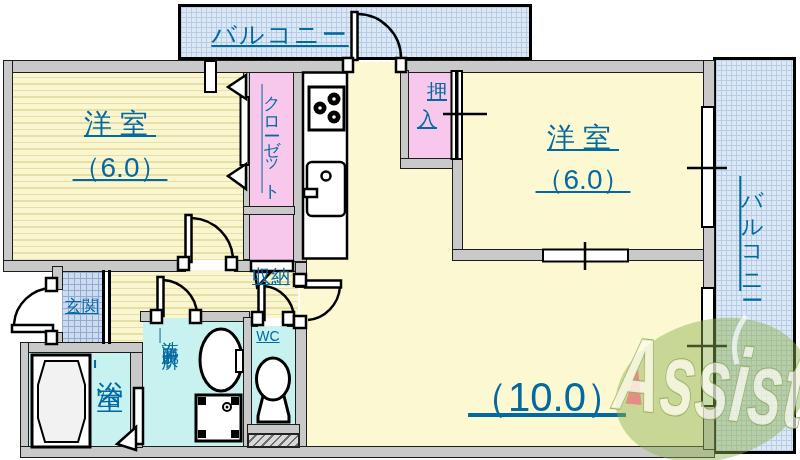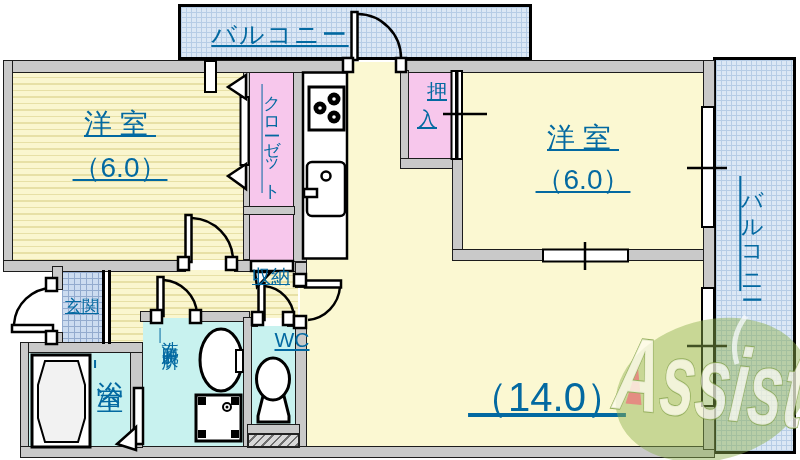--- a/index.html
+++ b/index.html
@@ -200,34 +200,34 @@
 
   <div class="lbl center" style="left:200px;top:20px;width:160px;font-size:25px;letter-spacing:2px;">バルコニー</div>
   <div class="lbl vert" style="left:740px;top:176px;font-size:22px;letter-spacing:3px;">バルコニー</div>
 
   <div class="lbl center" style="left:45px;top:108px;width:150px;font-size:28px;letter-spacing:8px;">洋室</div>
   <div class="lbl center" style="left:45px;top:152px;width:150px;font-size:28px;">（6.0）</div>
 
   <div class="lbl center" style="left:508px;top:122px;width:150px;font-size:28px;letter-spacing:8px;">洋室</div>
   <div class="lbl center" style="left:508px;top:164px;width:150px;font-size:28px;">（6.0）</div>
 
-  <div class="lbl center" style="left:442px;top:374px;width:210px;font-size:40px;">（14.0）</div>
+  <div class="lbl center" style="left:442px;top:374px;width:210px;font-size:40px;">（10.0）</div>
 
   <div class="lbl vert" style="left:262px;top:84px;font-size:17px;letter-spacing:2px;">クローゼット</div>
   <div class="lbl center" style="left:248px;top:222px;width:46px;font-size:19px;margin-top:44px;">収納</div>
 
   <div>
     <div class="lbl" style="left:427px;top:80px;font-size:20px;">押</div>
     <div class="lbl" style="left:417px;top:108px;font-size:20px;">入</div>
   </div>
 
   <div class="lbl center" style="left:59px;top:297px;width:46px;font-size:17px;">玄関</div>
   <div class="lbl vert" style="left:94px;top:360px;font-size:27px;letter-spacing:4px;">浴室</div>
   <div class="lbl vert" style="left:160px;top:328px;font-size:17px;letter-spacing:3px;">洗面脱衣所</div>
-  <div class="lbl center" style="left:268px;top:328px;width:48px;font-size:21px;">WC</div>
+  <div class="lbl center" style="left:244px;top:328px;width:48px;font-size:14px;">WC</div>
 
   <svg id="logo" width="800" height="460" viewBox="0 0 800 460">
     <g opacity="0.85">
       <ellipse cx="712" cy="390" rx="98" ry="70" transform="rotate(-15 712 390)" fill="#8eb04e" opacity="0.55"></ellipse>
       <path d="M 746,316 Q 729,338 737,364" fill="none" stroke="rgba(255,255,255,0.75)" stroke-width="5"></path>
       <g transform="rotate(6 612 408)">
         <path d="M 625,402 L 641,402 L 633,362 Z" fill="#e07b75"></path>
         <text x="612" y="408" textLength="190" lengthAdjust="spacingAndGlyphs" font-family="Liberation Sans, DejaVu Sans, sans-serif" font-size="104" font-weight="bold" font-style="italic" fill="rgba(255,253,242,0.78)" stroke="#85a44c" stroke-width="2" paint-order="stroke">Assist</text>
       </g>
     </g>

